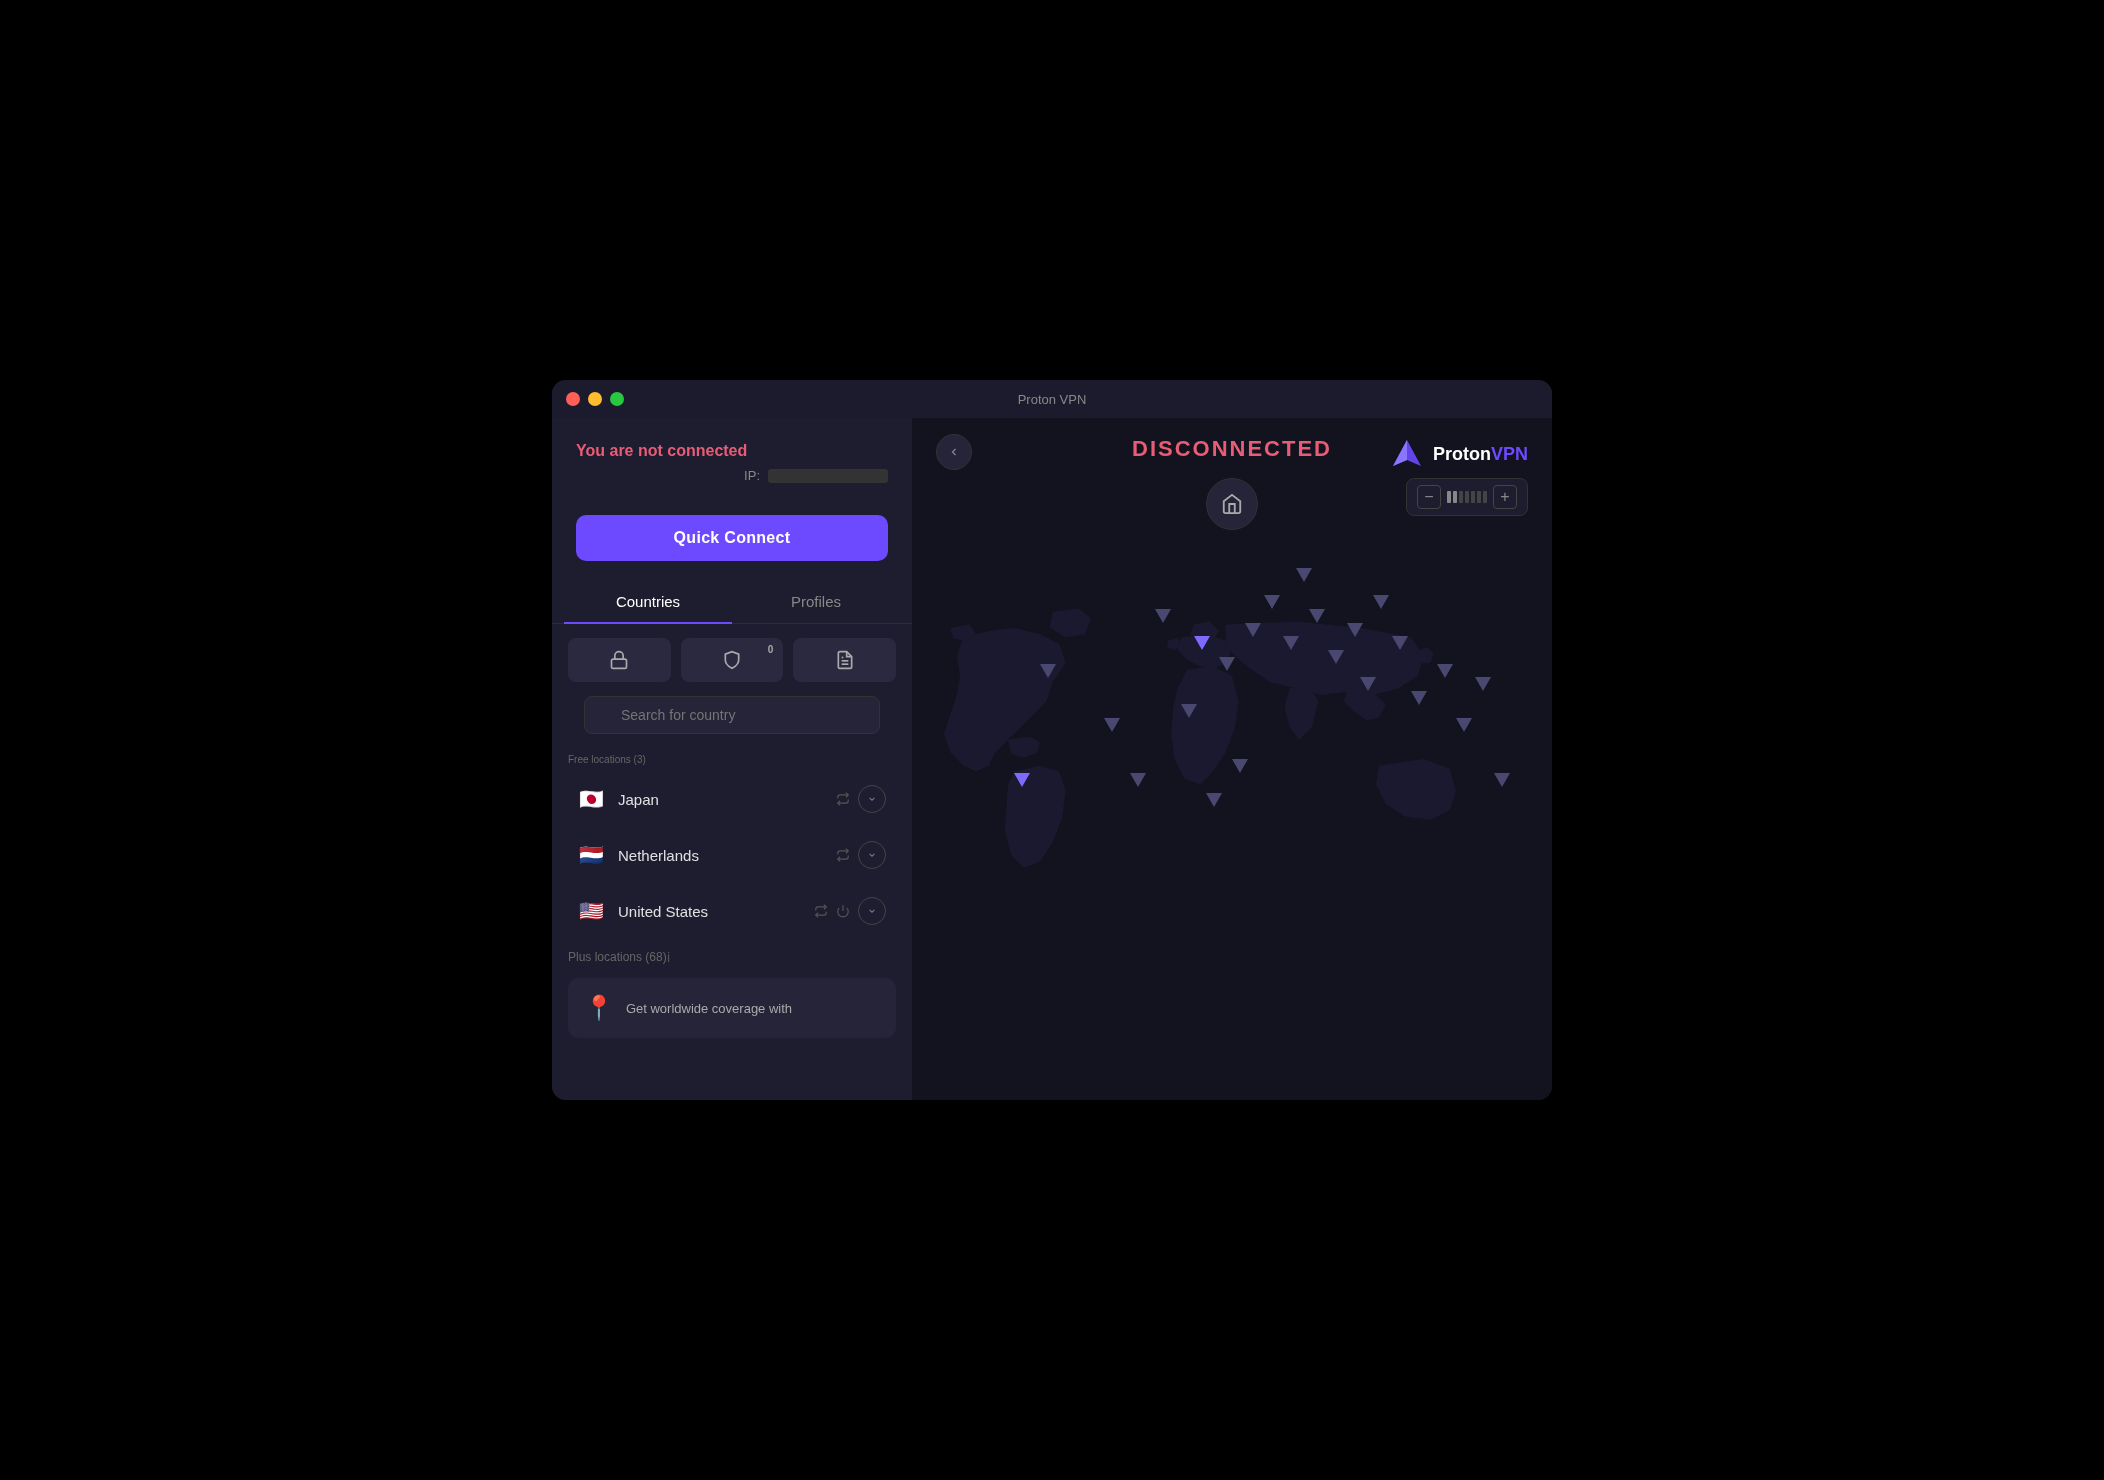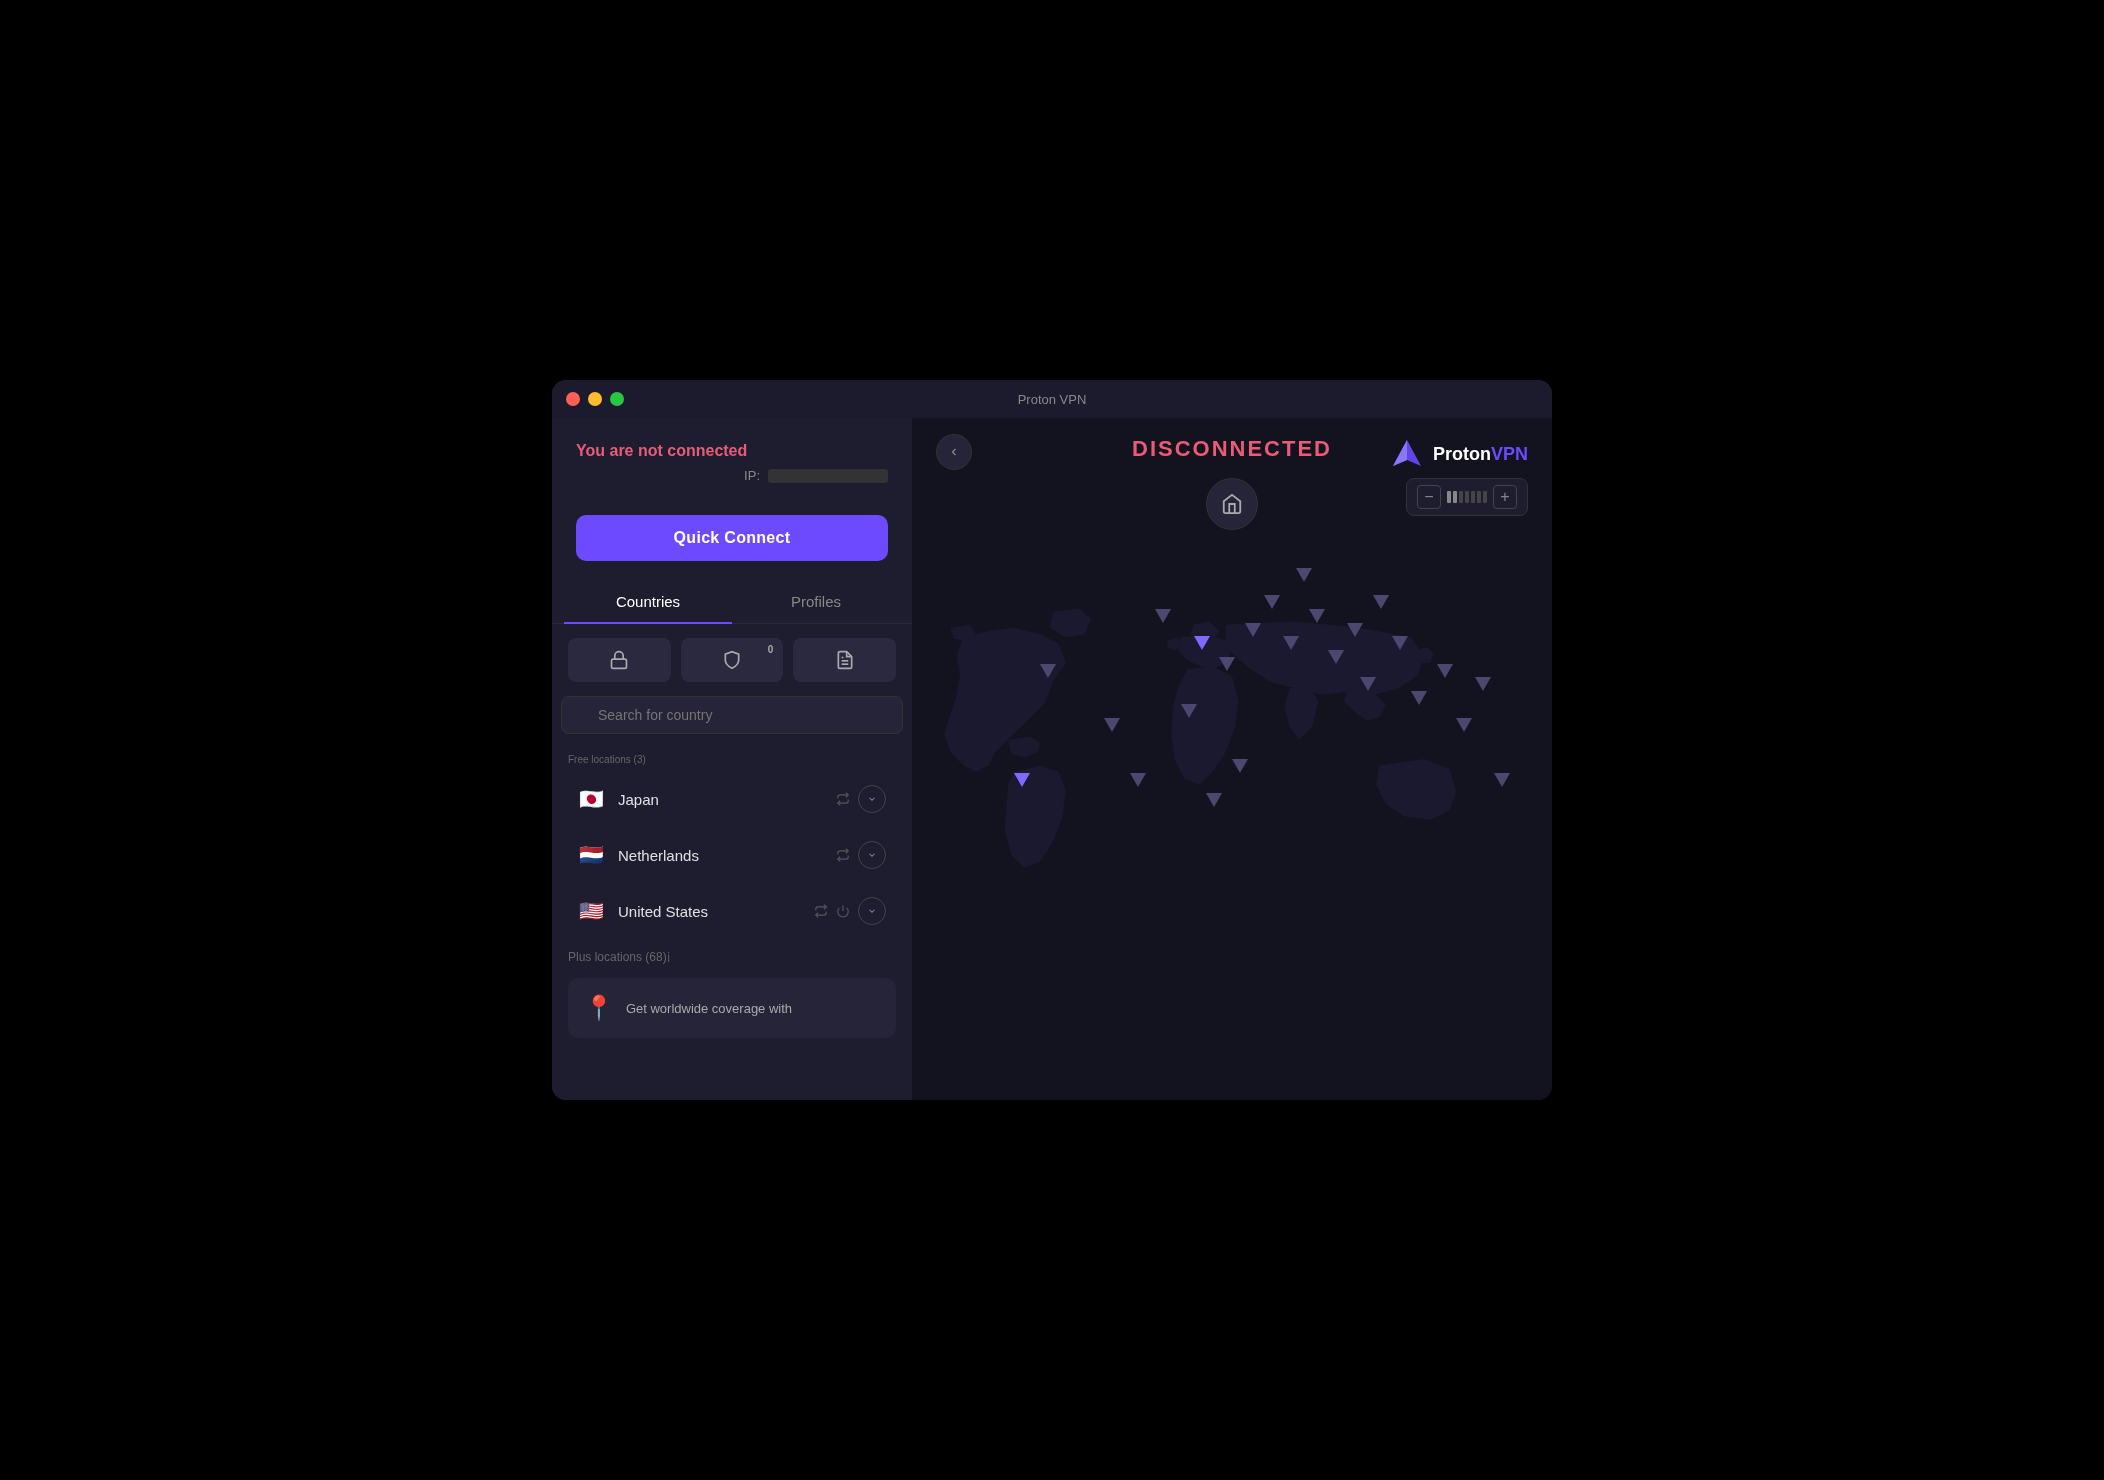--- a/index.html
+++ b/index.html
@@ -145,21 +145,21 @@
     .filter-btn .badge {
       position: absolute;
       top: 6px;
       right: 10px;
       font-size: 10px;
       color: #aaa;
       font-weight: 600;
     }
     
     .search-container {
-      padding: 0 9px 12px;
+      padding: 0 32px 12px;
     }
     .search-box {
       width: 100%;
       background: #252438;
       border: 1px solid #333;
       border-radius: 8px;
       padding: 10px 14px 10px 36px;
       color: #888;
       font-size: 14px;
       outline: none;

